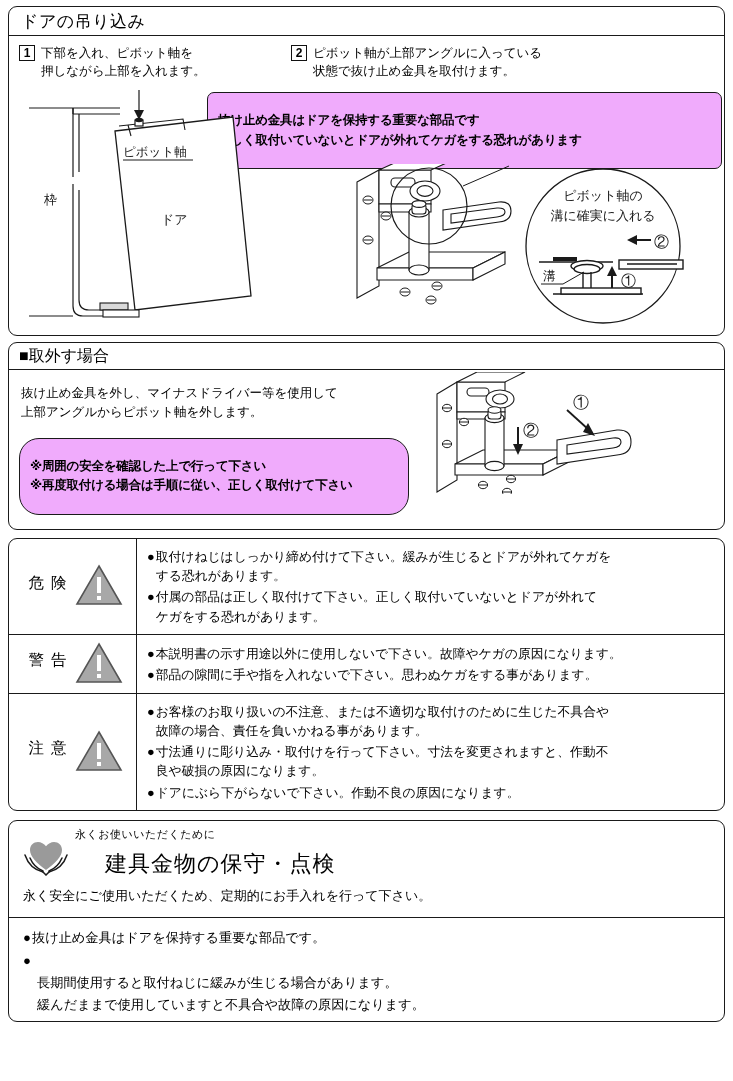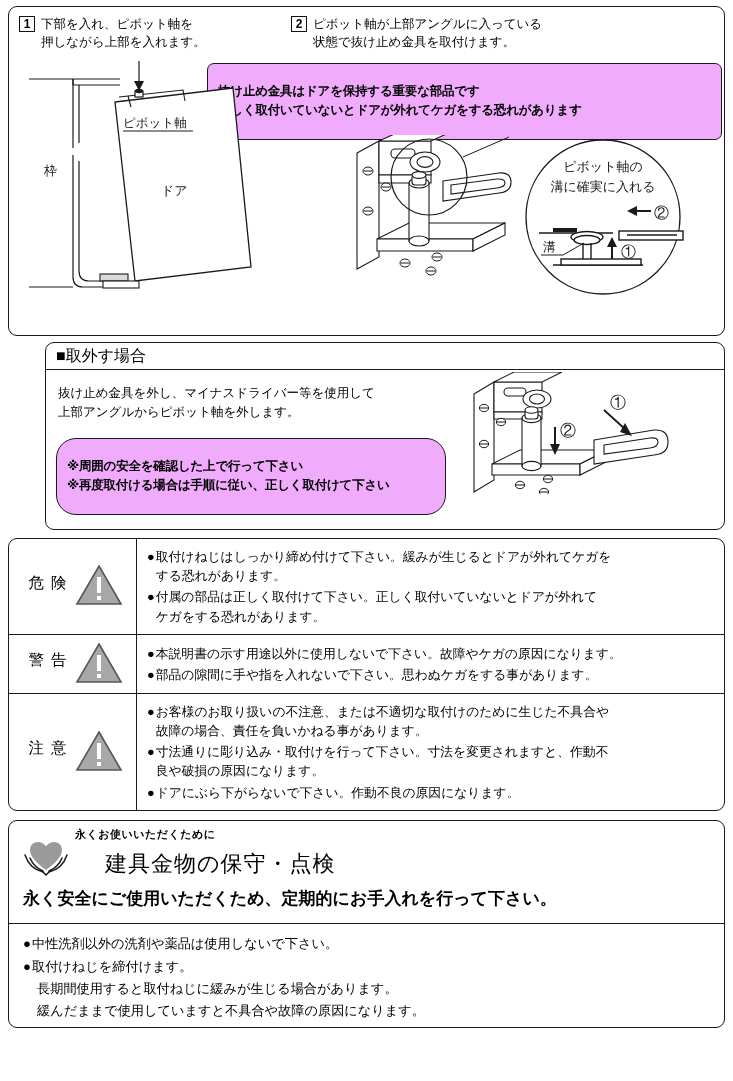--- a/index.html
+++ b/index.html
@@ -77,21 +77,21 @@
     white-space: pre-line;
     letter-spacing: -0.2px;
   }
   .callout-hang {
     position: absolute;
     left: 198px; top: 56px;
     width: 515px;
   }
 
   
-  .sec-remove { height: 188px; margin-bottom: 8px; margin-left: 37px; }
+  .sec-remove { height: 188px; margin-bottom: 8px; }
   .sec-title2 {
     font-size: 16px;
     padding: 3px 0 3px 10px;
     border-bottom: 1.4px solid #1a1a1a;
     line-height: 1.25;
   }
   .remove-body { position: relative; height: 120px; }
   .remove-text {
     position: absolute;
     left: 12px; top: 14px;
@@ -146,52 +146,51 @@
     display: flex;
     align-items: flex-end;
     padding: 8px 0 0 14px;
     gap: 6px;
   }
   .maint-sub {
     font-size: 11px;
     line-height: 1;
     margin-bottom: 12px;
     letter-spacing: .5px;
-    font-weight: bold;
   }
   .maint-title {
     font-size: 22px;
     line-height: 1.1;
     letter-spacing: 1px;
     margin-left: 30px;
   }
   .maint-lead {
-    font-size: 17px;
+    font-size: 13px;
     padding: 10px 0 0 14px;
     line-height: 1.5;
-    font-weight: bold;
   }
   .maint-divider {
     border-top: 1.6px solid #1a1a1a;
     margin: 12px 0 0 0;
   }
   .maint-body { padding: 9px 14px 6px 14px; }
   .mitem { display: flex; font-size: 13.2px; line-height: 1.62; margin-bottom: 1px; }
   .mlines { white-space: pre-line; }
   .uline { text-decoration: underline; text-underline-offset: 2px; }
 
   
   .fig { position: absolute; }
 </style>
 </head>
 <body>
 
 <div class="page">
 
   <div class="panel sec-hang">
+    <div class="sec-title">ドアの吊り込み</div>
 
     <div class="hang-body">
 
       <div class="step step1">
         <div class="step-num">1</div>
         <div class="step-text">下部を入れ、ピボット軸を
 押しながら上部を入れます。</div>
       </div>
 
       <div class="step step2">
@@ -488,26 +487,25 @@
       </div>
     </div>
 
     <div class="maint-lead">永く安全にご使用いただくため、定期的にお手入れを行って下さい。</div>
 
     <div class="maint-divider"></div>
 
     <div class="maint-body">
       <div class="mitem">
         <span class="bullet">●</span>
-        <span>中性洗剤以外の洗剤や薬品は使用しないで下さい。</span>
+        <span>抜け止め金具はドアを保持する重要な部品です。</span>
       </div>
 
       <div class="mitem" style="margin-top:1px;">
         <span class="bullet">●</span>
-        <span>取付けねじを締付けます。</span>
       </div>
       <div style="padding-left:14px;">
         <div class="mlines" style="font-size:13.2px;line-height:1.62;">長期間使用すると取付ねじに緩みが生じる場合があります。
 緩んだままで使用していますと不具合や故障の原因になります。</div>
       </div>
     </div>
   </div>
 
 </div>
 

